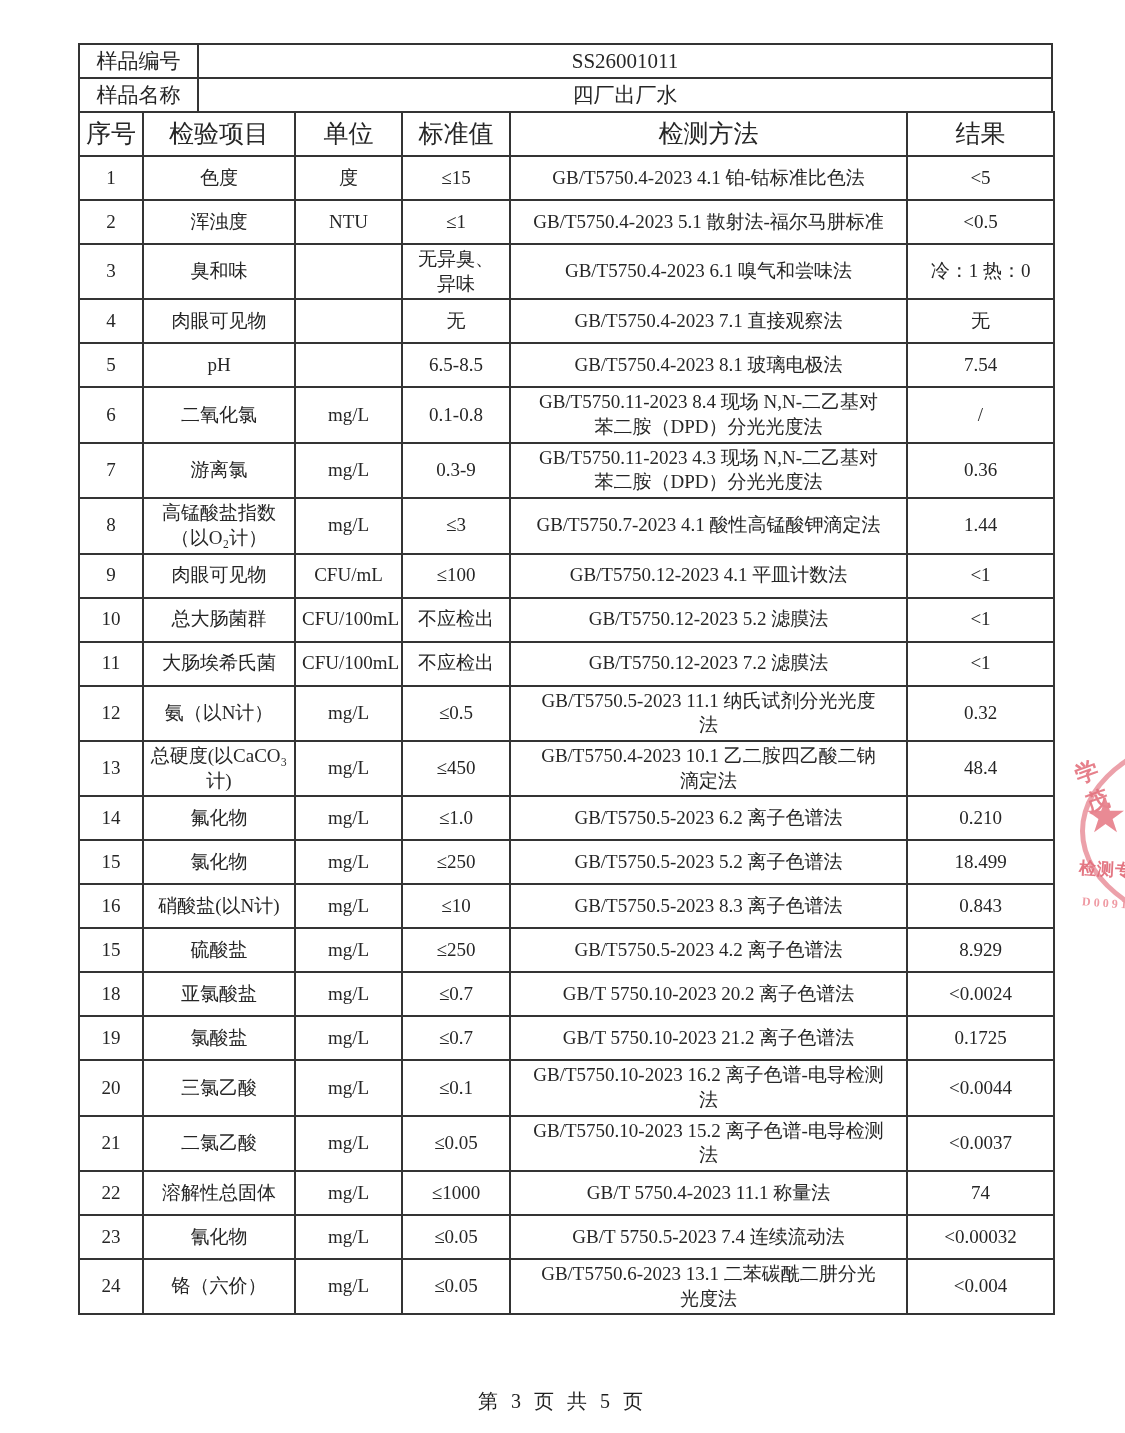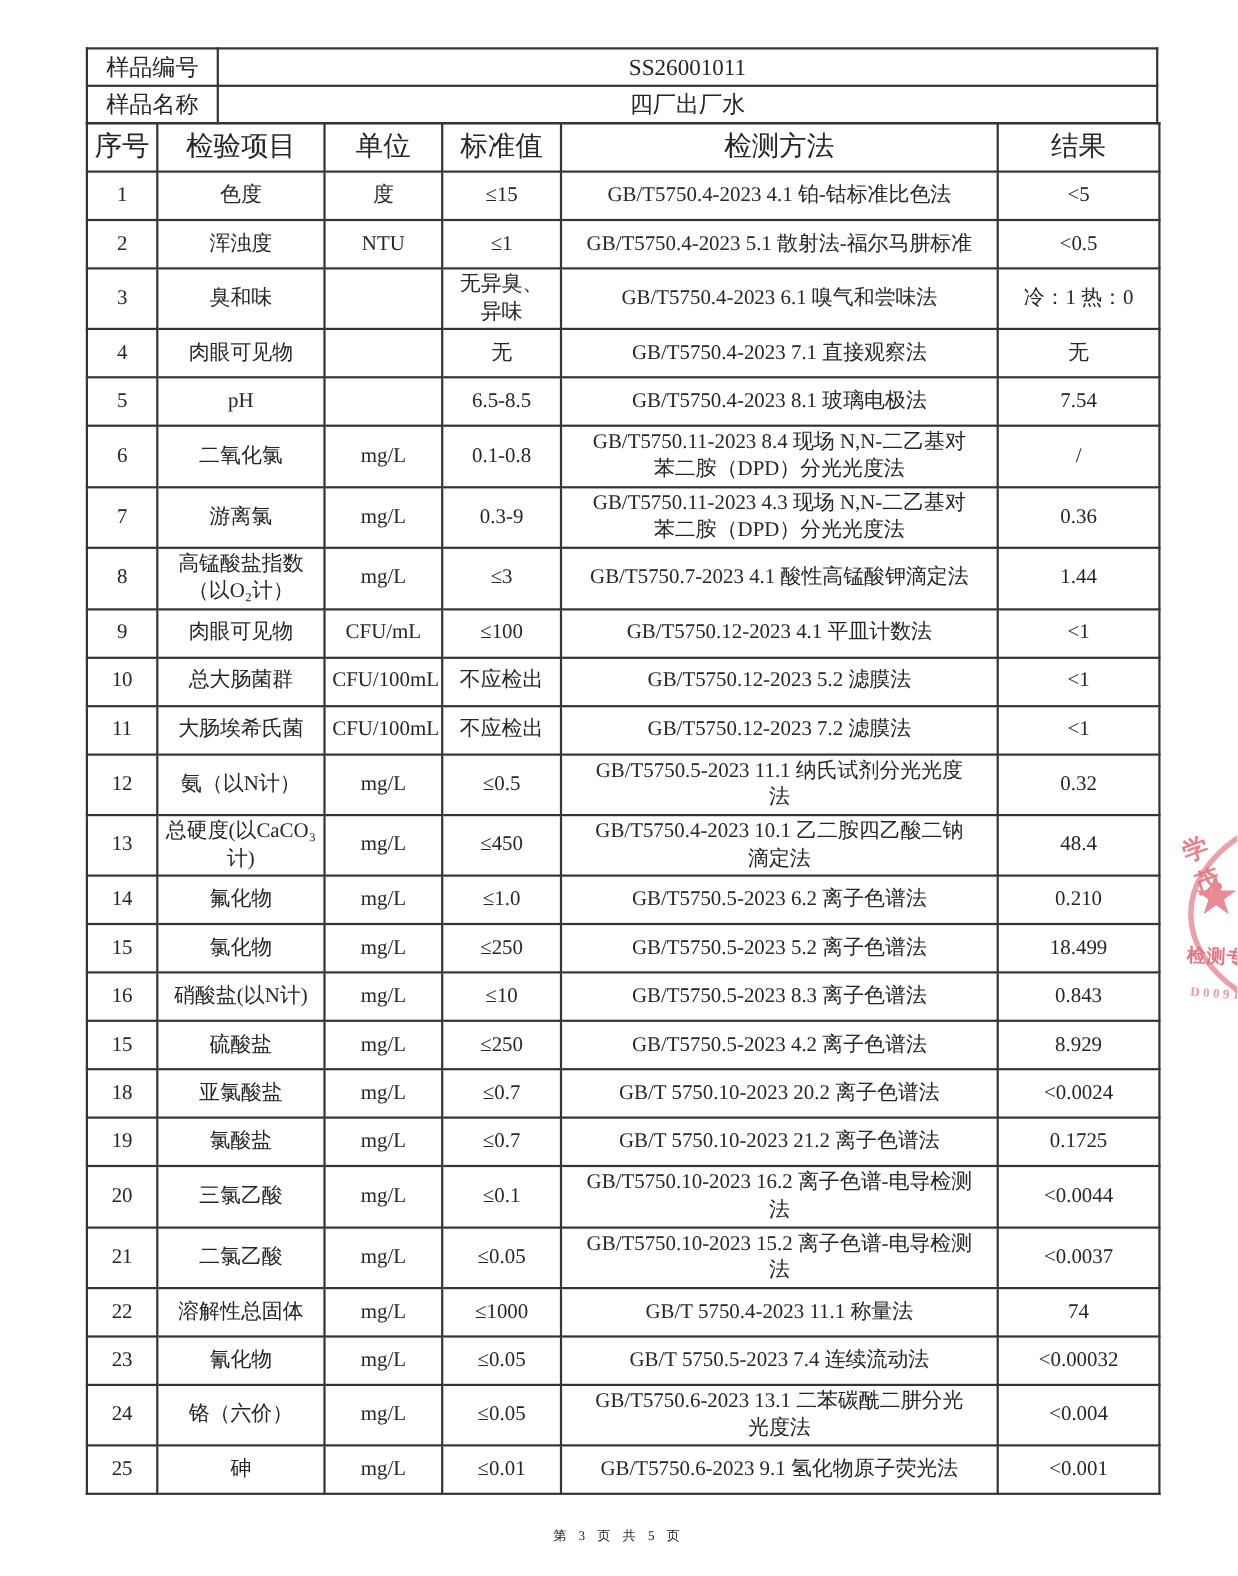--- a/index.html
+++ b/index.html
@@ -30,21 +30,21 @@
   td.c-method{padding:2px 22px;}
   .col-no{width:64px;}
   .col-item{width:152px;}
   .col-unit{width:107px;}
   .col-std{width:108px;}
   .col-method{width:397px;}
   .col-result{width:147px;}
 
   .footer{
     position:absolute;left:0;top:1388px;width:1125px;
-    text-align:center;font-size:12px;letter-spacing:4px;color:#1e1e1e;
+    text-align:center;font-size:20px;letter-spacing:4px;color:#1e1e1e;
   }
 
   
   .stamp{position:absolute;left:0;top:0;width:1125px;height:1433px;pointer-events:none;}
   .stamp-ring{
     position:absolute;left:1080px;top:730px;width:290px;height:192px;
     border:5px solid #e9909b;border-radius:50%;opacity:.85;
   }
   .stamp-arc-text{
     position:absolute;left:1080px;top:752px;
@@ -291,28 +291,20 @@
       <td class="c-result">&lt;0.00032</td>
     </tr>
           <tr>
       <td class="c-no">24</td>
       <td class="c-item">铬（六价）</td>
       <td class="c-unit">mg/L</td>
       <td class="c-std">≤0.05</td>
       <td class="c-method">GB/T5750.6-2023  13.1 二苯碳酰二肼分光光度法</td>
       <td class="c-result">&lt;0.004</td>
     </tr>
-          <tr>
-      <td class="c-no">25</td>
-      <td class="c-item">砷</td>
-      <td class="c-unit">mg/L</td>
-      <td class="c-std">≤0.01</td>
-      <td class="c-method">GB/T5750.6-2023  9.1 氢化物原子荧光法</td>
-      <td class="c-result">&lt;0.001</td>
-    </tr>
         </tbody>
     </table>
 
   </div>
 
   <div class="stamp">
     <div class="stamp-ring"></div>
     <div class="stamp-arc-text">学茂</div>
     <div class="stamp-star">★</div>
     <div class="stamp-label">检测专</div>

